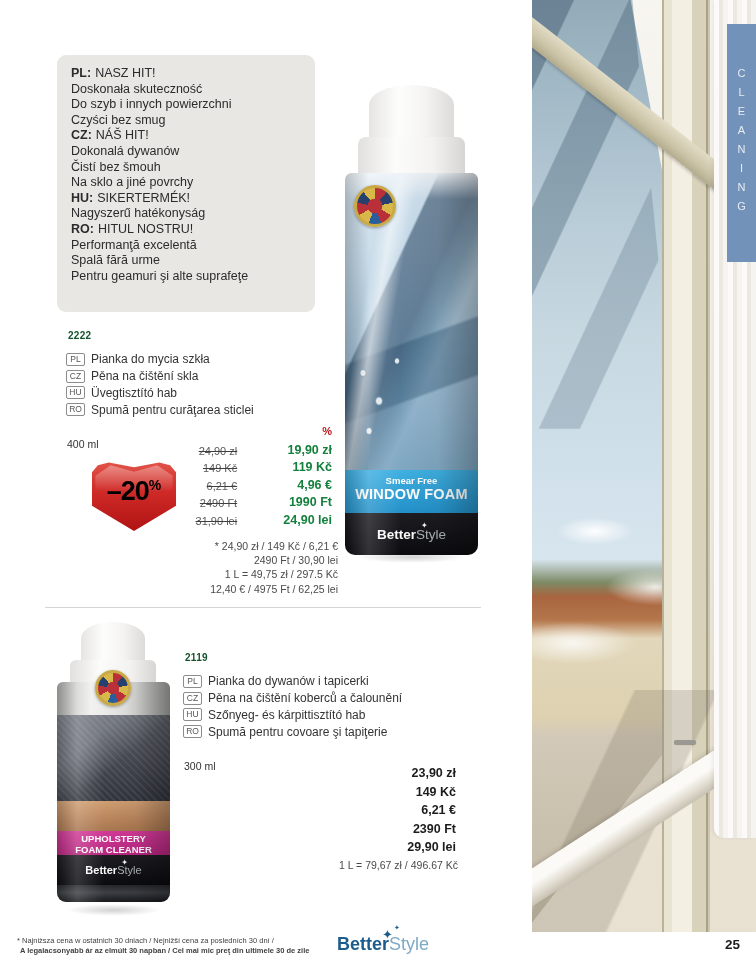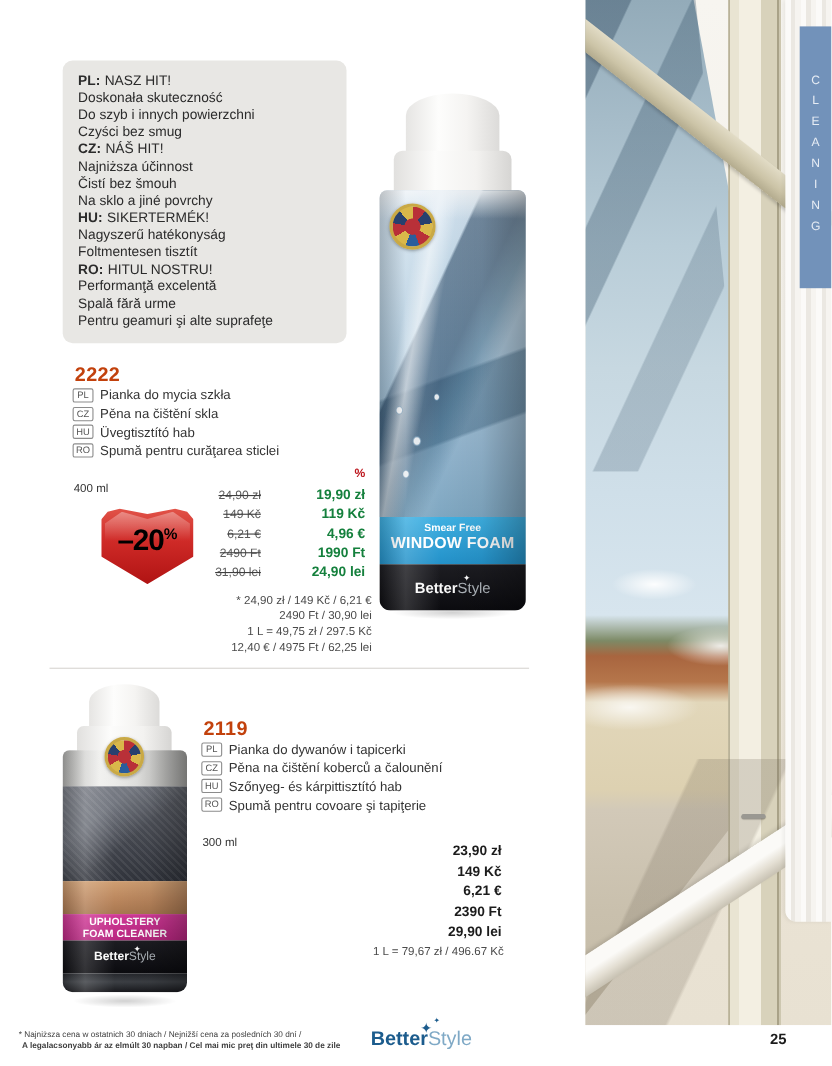--- a/index.html
+++ b/index.html
@@ -6,21 +6,21 @@
   .page { position:relative; width:756px; height:969px; background:#fff;
           font-family:"Liberation Sans", sans-serif; overflow:hidden; }
 
   
   .hl-box { position:absolute; left:57px; top:55px; width:258px; height:257px;
             background:#e8e7e4; border-radius:9px; padding:11px 14px; box-sizing:border-box;
             font-size:12.5px; line-height:15.6px; color:#2b2b2b; }
   .hl-line b:not(:empty) { margin-right:4px; }
 
   
-  .p-code { position:absolute; font-weight:bold; font-size:18px; color:#c2410c; letter-spacing:.3px; }
+  .p-code { position:absolute; font-weight:bold; font-size:10px; color:#14532d; letter-spacing:.3px; }
   .desc { position:absolute; font-size:12px; color:#333; }
   .desc-row { height:16.8px; display:flex; align-items:center; }
   .lang { display:inline-block; width:17px; height:11px; line-height:11px; text-align:center;
           border:1px solid #8c8c8c; border-radius:2px; color:#555; font-size:8.5px; margin-right:6px; }
   .vol { font-size:10.5px; color:#333; margin-top:20px; margin-left:1px; }
 
   
   .pct { position:absolute; left:140px; top:425px; width:192px; text-align:right;
          color:#bc161d; font-weight:bold; font-size:11px; }
   .ptable { position:absolute; left:130px; top:439px; width:202px; }
@@ -172,21 +172,21 @@
               font-size:11px; color:#e6ecf4; }
 
   
   .disclaimer { position:absolute; left:17px; top:936px; font-size:7.5px; color:#3f3f3f; line-height:9.5px; }
   .disclaimer .l2 { margin-left:3px;font-weight:bold; }
   .logo { position:absolute; left:337px; top:934px; font-size:18px; }
   .logo .b1 { color:#1c5c8d; font-weight:bold; }
   .logo .b2 { color:#7fa9c6; }
   .logo .star  { position:absolute; left:45px; top:-7px; color:#1c5c8d; font-size:13px; }
   .logo .star2 { position:absolute; left:57px; top:-10px; color:#1c5c8d; font-size:7px; }
-  .pageno { position:absolute; left:700px; top:937px; width:40px; text-align:left;
+  .pageno { position:absolute; left:700px; top:937px; width:40px; text-align:right;
             font-weight:bold; font-size:13.5px; color:#1c1c1c; }
 </style>
 </head>
 <body>
 
 <div class="page">
 
   <div class="photo">
     <div class="ph-wall"></div>
     <div class="ph-glass"></div>
@@ -202,26 +202,25 @@
   <div class="tab">
     <span>CLEANING</span>
   </div>
 
   <div class="hl-box">
     <div class="hl-line"><b>PL:</b><span>NASZ HIT!</span></div>
     <div class="hl-line"><b></b><span>Doskonała skuteczność</span></div>
     <div class="hl-line"><b></b><span>Do szyb i innych powierzchni</span></div>
     <div class="hl-line"><b></b><span>Czyści bez smug</span></div>
     <div class="hl-line"><b>CZ:</b><span>NÁŠ HIT!</span></div>
-    <div class="hl-line"><b></b><span>Najniższa účinnost</span></div>
+    <div class="hl-line"><b></b><span>Dokonalá dywanów</span></div>
     <div class="hl-line"><b></b><span>Čistí bez šmouh</span></div>
     <div class="hl-line"><b></b><span>Na sklo a jiné povrchy</span></div>
     <div class="hl-line"><b>HU:</b><span>SIKERTERMÉK!</span></div>
     <div class="hl-line"><b></b><span>Nagyszerű hatékonyság</span></div>
-    <div class="hl-line"><b></b><span>Foltmentesen tisztít</span></div>
     <div class="hl-line"><b>RO:</b><span>HITUL NOSTRU!</span></div>
     <div class="hl-line"><b></b><span>Performanţă excelentă</span></div>
     <div class="hl-line"><b></b><span>Spală fără urme</span></div>
     <div class="hl-line"><b></b><span>Pentru geamuri şi alte suprafeţe</span></div>
   </div>
 
   <div class="p-code" style="left:68px; top:330px;">2222</div>
   <div class="desc" style="left:66px; top:351px;">
     <div class="desc-row">
         <span class="lang">PL</span>

